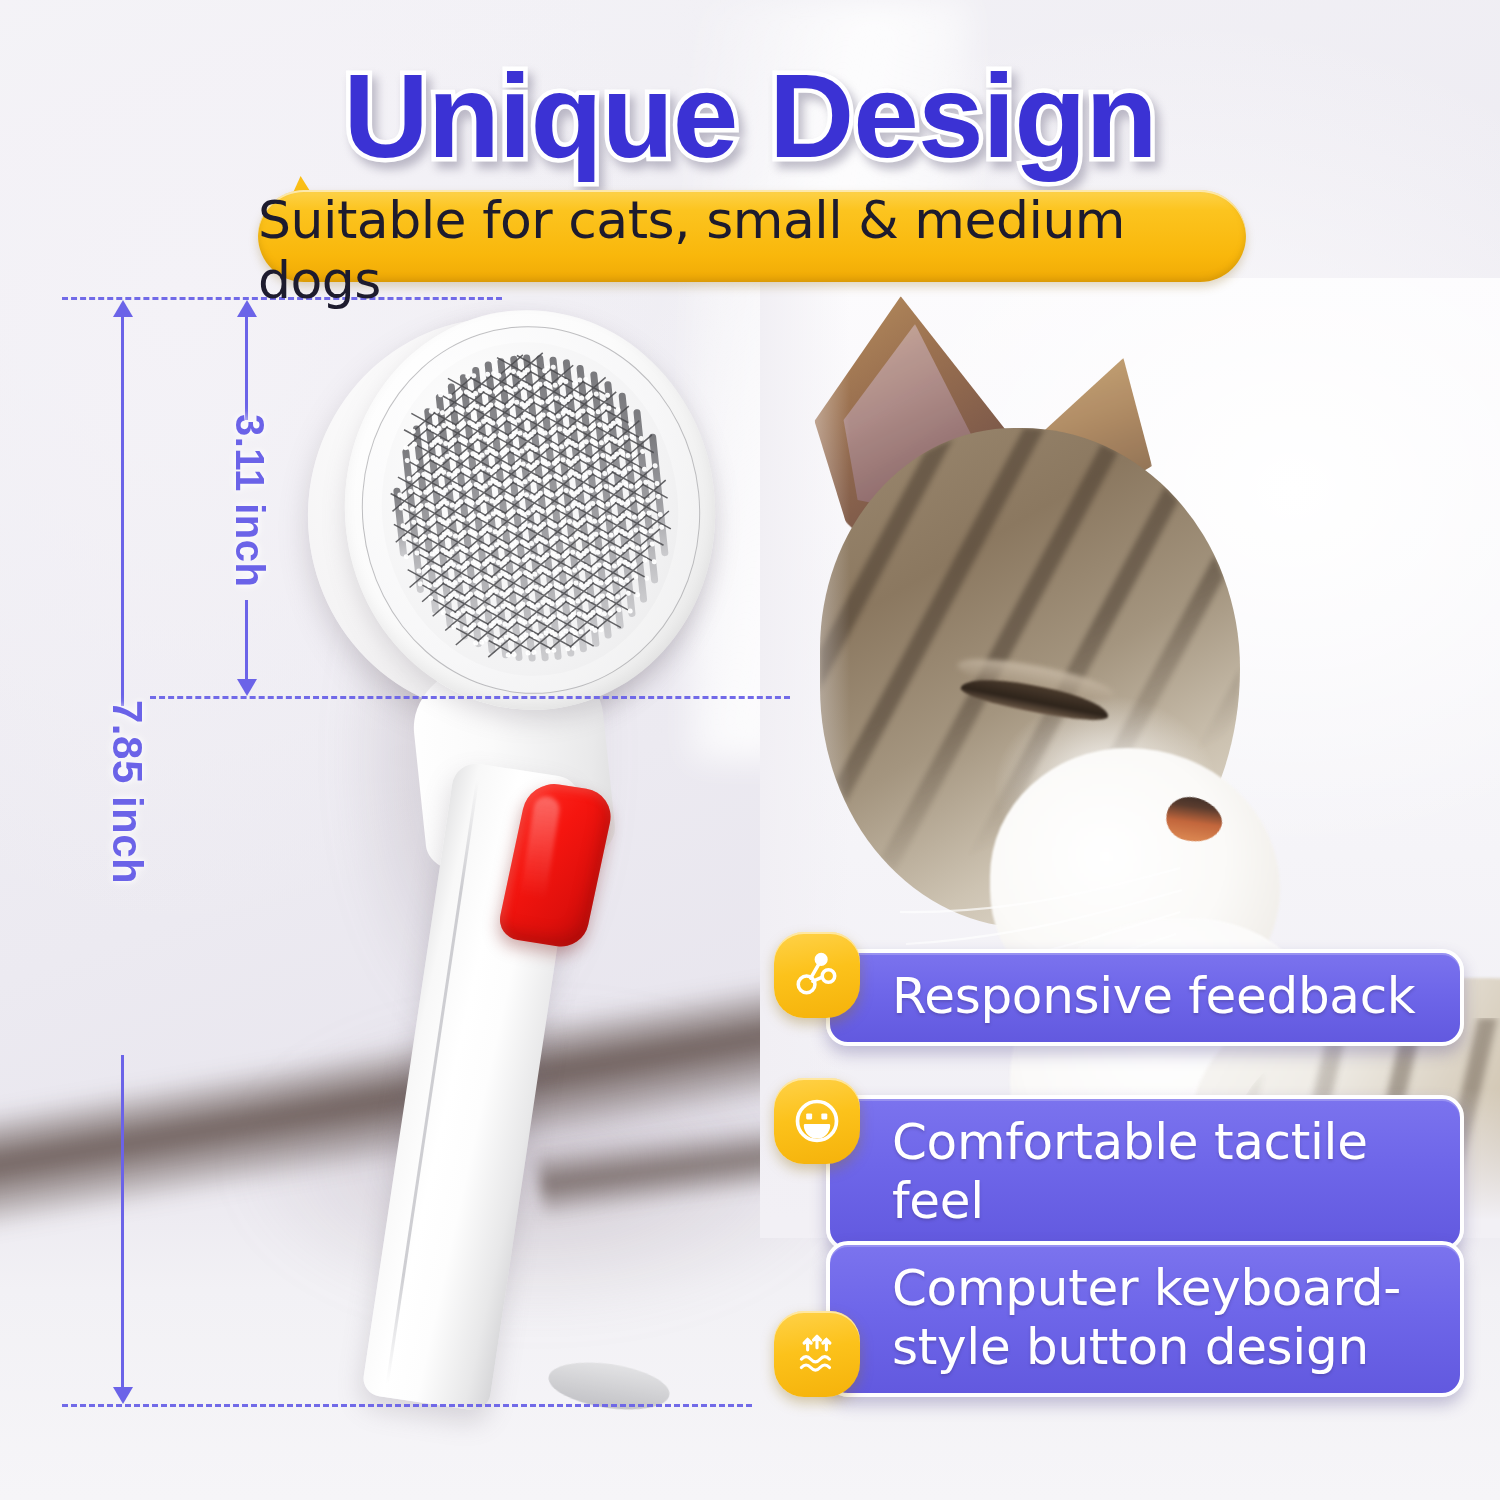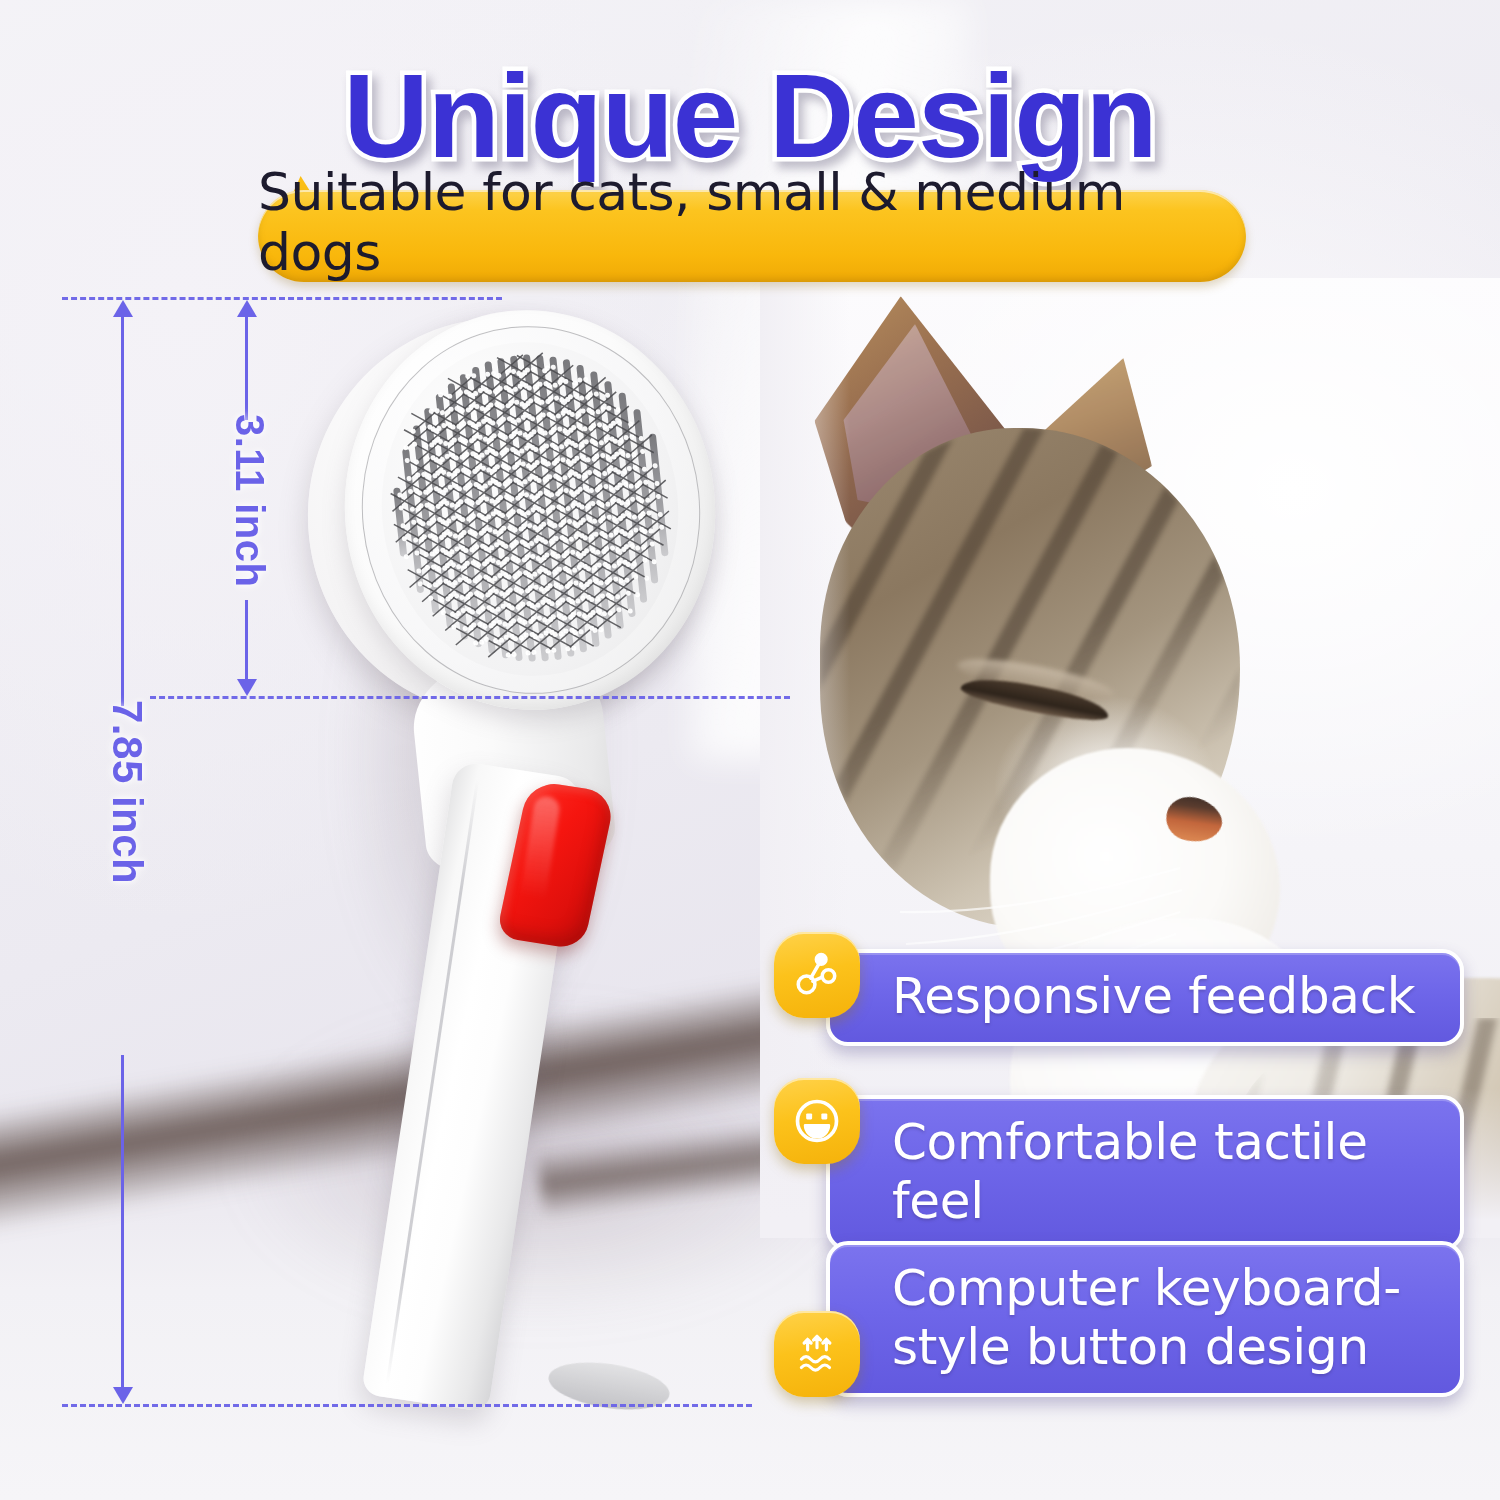--- a/index.html
+++ b/index.html
@@ -160,21 +160,21 @@
     filter:drop-shadow(5px 7px 5px rgba(120,115,140,.45));}
 
   
   .banner-wrap{position:absolute;left:258px;top:190px;width:988px;height:92px;}
   .banner-tail{position:absolute;left:30px;top:-14px;width:30px;height:28px;
     background:#FBBF16;clip-path:polygon(42% 0%, 100% 100%, 0% 100%);
     filter:drop-shadow(0 -1px 0 #f3d87e);}
   .banner{position:absolute;left:0;top:0;width:988px;height:92px;border-radius:46px;
     background:linear-gradient(180deg,#FDD34C 0%,#FCC41F 22%,#F9B70B 72%,#EFA906 100%);
     box-shadow:0 5px 10px rgba(150,120,40,.28), inset 0 2px 0 rgba(255,255,255,.55), inset 0 -3px 6px rgba(170,120,10,.35);
-    display:flex;align-items:flex-end;justify-content:center;}
+    display:flex;align-items:flex-start;justify-content:center;}
   .banner-text{font-size:52px;font-weight:400;color:#1d1b2e;letter-spacing:-.5px;
     font-family:"DejaVu Sans", sans-serif;}
 
   
   .feature{position:absolute;display:flex;align-items:flex-start;}
   .feat-icon{position:relative;z-index:3;width:86px;height:86px;border-radius:30px 30px 34px 30px;
     background:linear-gradient(170deg,#FFD24A 0%,#FCC21B 45%,#F5B20A 100%);
     box-shadow:0 6px 13px rgba(150,115,20,.35), inset 0 2px 0 rgba(255,255,255,.5);
     display:flex;align-items:center;justify-content:center;flex:0 0 auto;}
   .feat-pill{position:relative;z-index:2;margin-left:-34px;margin-top:17px;

